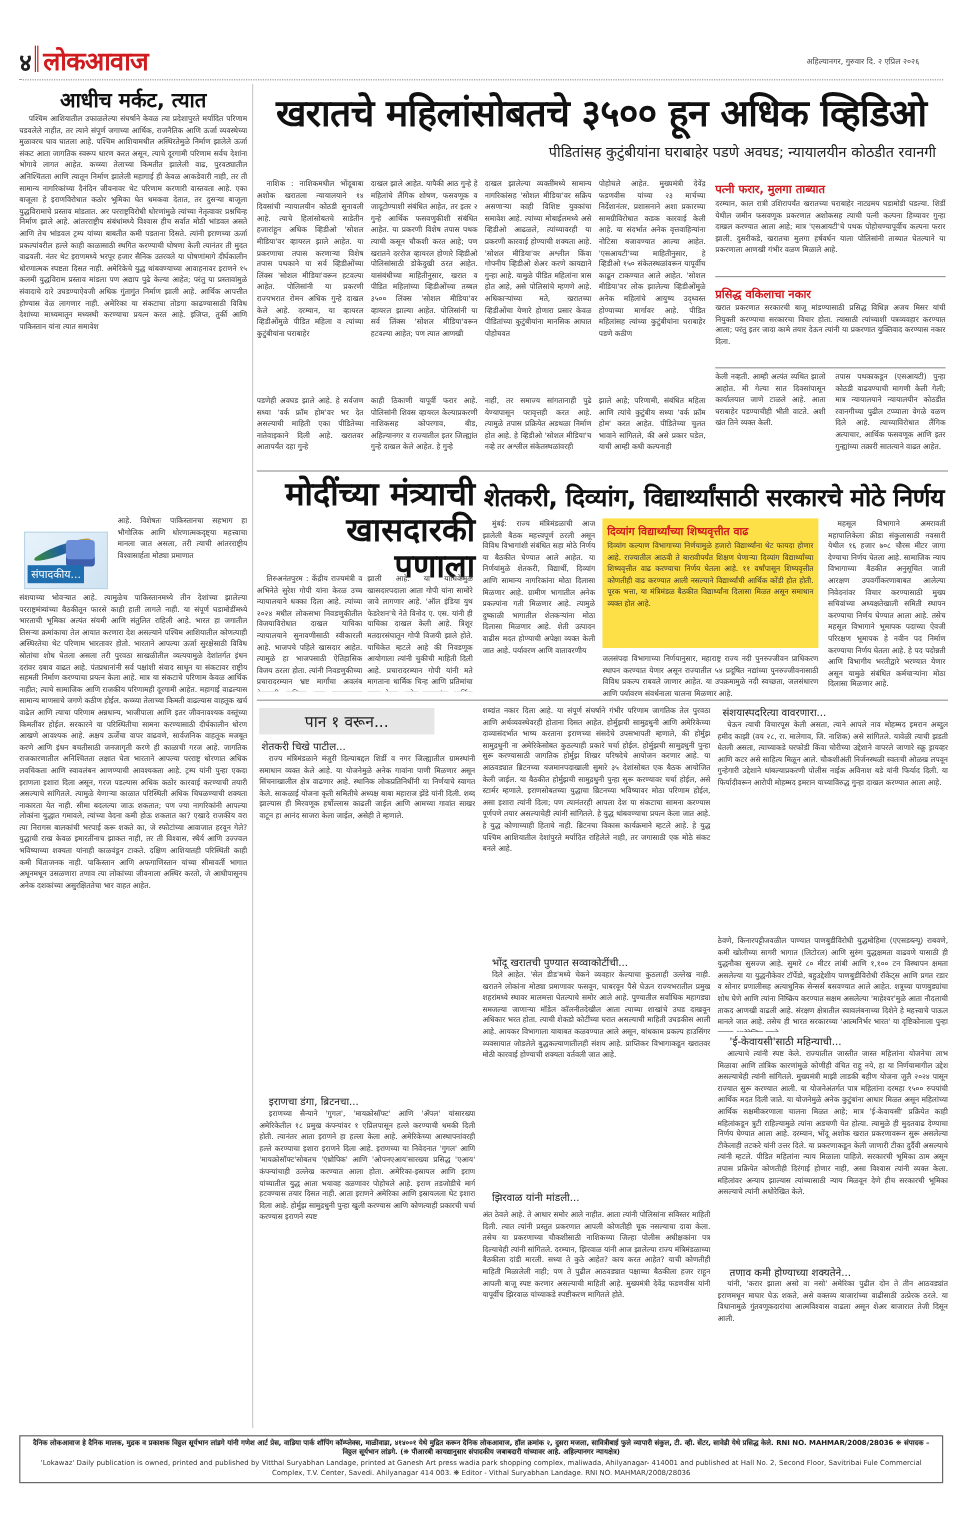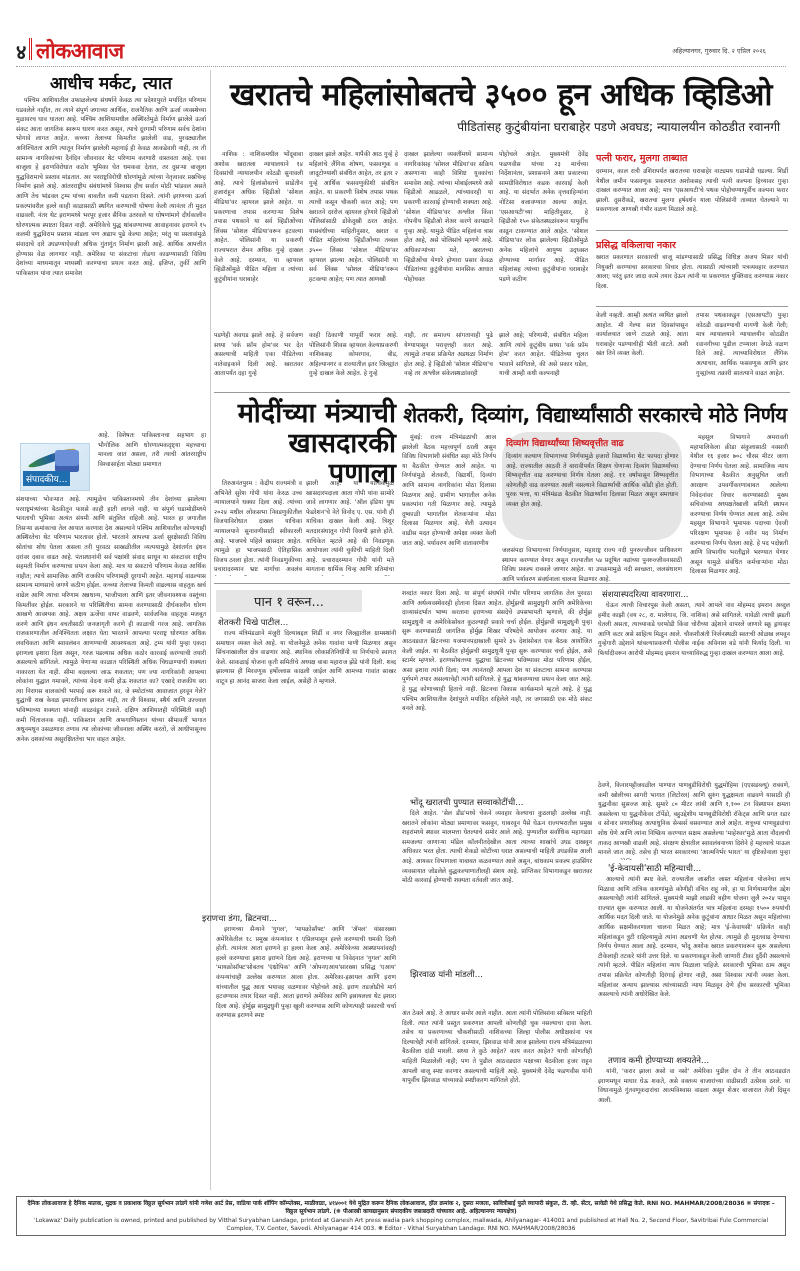--- a/index.html
+++ b/index.html
@@ -40,21 +40,21 @@
   #box2-body { position: absolute; left: 596px; top: 252px; width: 192px; height: 50px; overflow: hidden; }
   #box2-rule { position: absolute; left: 596px; top: 306px; width: 192px; border-top: 1px solid #999; }
   .lead-col2 { position: absolute; top: 310px; width: 92px; height: 78px; overflow: hidden; }
   #lead-rule { position: absolute; left: 214px; top: 392px; width: 576px; border-top: 1px solid #999; }
 
   
   #modi-title { position: absolute; left: 214px; top: 398px; width: 182px; text-align: right; font-size: 27px; line-height: 30px; font-weight: bold; color: #111; font-family: "DejaVu Sans", sans-serif; }
   .modi-col { position: absolute; top: 478px; width: 88px; height: 98px; overflow: hidden; }
   #cab-title { position: absolute; left: 400px; top: 400px; width: 390px; text-align: center; font-size: 20.5px; font-weight: bold; color: #111; font-family: "DejaVu Sans", sans-serif; letter-spacing: -0.3px; }
   .cab-col { position: absolute; top: 432px; height: 148px; overflow: hidden; }
-  #div-box { position: absolute; left: 502px; top: 432px; width: 180px; height: 108px; background: #e5e5e5; padding: 4px 4px; border-radius: 26px; }
+  #div-box { position: absolute; left: 502px; top: 432px; width: 180px; height: 108px; background: #fde047; padding: 4px 4px; }
   #div-title { font-size: 9px; color: #d01c1f; font-family: "DejaVu Sans", sans-serif; font-weight: bold; margin-bottom: 2px; }
   #div-lower { position: absolute; left: 502px; top: 545px; width: 180px; height: 40px; overflow: hidden; }
   #mid-rule { position: absolute; left: 214px; top: 583px; width: 576px; border-top: 1px solid #999; }
 
   
   #cont-box { position: absolute; left: 216px; top: 590px; width: 146px; height: 22px; background: #e6e6e6; text-align: center; font-size: 13px; font-family: "DejaVu Sans", sans-serif; color: #222; padding-top: 2px; }
   .cont-head { position: absolute; font-size: 8.5px; color: #222; font-family: "DejaVu Sans", sans-serif; }
   .cont-col { position: absolute; overflow: hidden; }
   #footer { position: absolute; left: 16px; top: 1196px; width: 770px; height: 40px; border: 1px solid #666; padding: 2px 6px; text-align: center; font-size: 5.8px; line-height: 8.4px; color: #333; font-family: "DejaVu Sans", sans-serif; }
   #footer .mr { font-weight: bold; color: #222; }
@@ -126,38 +126,38 @@
     <p>महसूल विभागाने अमरावती महापालिकेला क्रीडा संकुलासाठी नवसारी येथील १६ हजार ७०८ चौरस मीटर जागा देण्याचा निर्णय घेतला आहे. सामाजिक न्याय विभागाच्या बैठकीत अनुसूचित जाती आरक्षण उपवर्गीकरणाबाबत आलेल्या निवेदनांवर विचार करण्यासाठी मुख्य सचिवांच्या अध्यक्षतेखाली समिती स्थापन करण्याचा निर्णय घेण्यात आला आहे. तसेच महसूल विभागाने भूमापक पदाच्या ऐवजी परिरक्षण भूमापक हे नवीन पद निर्माण करण्याचा निर्णय घेतला आहे. हे पद पदोन्नती आणि विभागीय भरतीद्वारे भरण्यात येणार असून यामुळे संबंधित कर्मचाऱ्यांना मोठा दिलासा मिळणार आहे.</p>
   </div>
 <div id="mid-rule"></div>
 
 <div id="cont-box">पान १ वरून...</div>
 
 <div class="cont-head" style="left:218px;top:616px">शेतकरी चिखे पाटील...</div>
 <div class="cont-col txt" style="left:216px;top:628px;width:180px;height:280px">
     <p>राज्य मंत्रिमंडळाने मंजुरी दिल्याबद्दल शिर्डी व नगर जिल्ह्यातील ग्रामस्थांनी समाधान व्यक्त केले आहे. या योजनेमुळे अनेक गावांना पाणी मिळणार असून सिंचनाखालील क्षेत्र वाढणार आहे. स्थानिक लोकप्रतिनिधींनी या निर्णयाचे स्वागत केले. साकळाई योजना कृती समितीचे अध्यक्ष बाबा महाराज झेंडे यांनी दिली. शब्द झाल्यास ही मिरवणूक हर्षोल्लास काढली जाईल आणि आमच्या गावांत साखर वाटून हा आनंद साजरा केला जाईल, असेही ते म्हणाले.</p>
   </div>
-<div class="cont-head" style="left:202px;top:912px">इराणचा डंगा, ब्रिटनचा...</div>
+<div class="cont-head" style="left:224px;top:912px">इराणचा डंगा, ब्रिटनचा...</div>
 <div class="cont-col txt" style="left:216px;top:924px;width:180px;height:266px">
     <p>इराणच्या सैन्याने 'गुगल', 'मायक्रोसॉफ्ट' आणि 'ॲपल' यांसारख्या अमेरिकेतील १८ प्रमुख कंपन्यांवर १ एप्रिलपासून हल्ले करण्याची धमकी दिली होती. त्यानंतर आता इराणने हा हल्ला केला आहे. अमेरिकेच्या आस्थापनांवरही हल्ले करण्याचा इशारा इराणने दिला आहे. इराणच्या या निवेदनात 'गुगल' आणि 'मायक्रोसॉफ्ट'सोबतच 'एंथ्रोपिक' आणि 'ओपनएआय'सारख्या प्रसिद्ध 'एआय' कंपन्यांचाही उल्लेख करण्यात आला होता. अमेरिका-इस्रायल आणि इराण यांच्यातील युद्ध आता भयावह वळणावर पोहोचले आहे. इराण तडजोडीचे मार्ग हटवण्यास तयार दिसत नाही. आता इराणने अमेरिका आणि इस्रायलला थेट इशारा दिला आहे. होर्मुझ सामुद्रधुनी पुन्हा खुली करण्यास आणि कोणत्याही प्रकारची चर्चा करण्यास इराणने स्पष्ट</p>
   </div>
 
 <div class="cont-col txt" style="left:402px;top:588px;width:190px;height:412px"><span>शब्दांत नकार दिला आहे. या संपूर्ण संघर्षाने गंभीर परिणाम जागतिक तेल पुरवठा आणि अर्थव्यवस्थेवरही होताना दिसत आहेत. होर्मुझची सामुद्रधुनी आणि अमेरिकेच्या दाव्यासंदर्भात भाष्य करताना इराणच्या संसदेचे उपसभापती म्हणाले, की होर्मुझ सामुद्रधुनी ना अमेरिकेसोबत कुठल्याही प्रकारे चर्चा होईल. होर्मुझची सामुद्रधुनी पुन्हा सुरू करण्यासाठी जागतिक होर्मुझ शिखर परिषदेचे आयोजन करणार आहे. या आठवड्यात ब्रिटनच्या यजमानपदाखाली सुमारे ३५ देशांसोबत एक बैठक आयोजित केली जाईल. या बैठकीत होर्मुझची सामुद्रधुनी पुन्हा सुरू करण्यावर चर्चा होईल, असे स्टार्मर म्हणाले. इराणसोबतच्या युद्धाचा ब्रिटनच्या भविष्यावर मोठा परिणाम होईल, असा इशारा त्यांनी दिला; पण त्यानंतरही आपला देश या संकटाचा सामना करण्यास पूर्णपणे तयार असल्याचेही त्यांनी सांगितले. हे युद्ध थांबवण्याचा प्रयत्न केला जात आहे. हे युद्ध कोणाच्याही हिताचे नाही. ब्रिटनचा विकास कार्यक्रमाने म्हटले आहे. हे युद्ध पश्चिम आशियातील देशांपुरते मर्यादित राहिलेले नाही, तर जगासाठी एक मोठे संकट बनले आहे.</span></div>
 
 <div class="cont-head" style="left:602px;top:588px">संशयास्पदरित्या वावरणारा...</div>
 <div class="cont-col txt" style="left:598px;top:600px;width:192px;height:176px">
     <p>घेऊन त्याची विचारपूस केली असता, त्याने आपले नाव मोहम्मद इमरान अब्दुल हमीद काझी (वय २८, रा. मालेगाव, जि. नाशिक) असे सांगितले. यावेळी त्याची झडती घेतली असता, त्याच्याकडे घरफोडी किंवा चोरीच्या उद्देशाने वापरले जाणारे स्क्रू ड्रायव्हर आणि कटर असे साहित्य मिळून आले. चौकशीअंती निर्जनस्थळी स्वतःची ओळख लपवून गुन्हेगारी उद्देशाने थांबल्याप्रकरणी पोलीस नाईक अविनाश बडे यांनी फिर्याद दिली. या फिर्यादीवरून आरोपी मोहम्मद इमरान याच्याविरुद्ध गुन्हा दाखल करण्यात आला आहे.</p>
   </div>
 
 <div class="cont-head" style="left:410px;top:796px">भोंदू खरातची पुण्यात सव्वाकोटींची...</div>
 <div class="cont-col txt" style="left:402px;top:808px;width:190px;height:186px">
     <p>दिले आहेत. 'सेल डीड'मध्ये चेकने व्यवहार केल्याचा कुठलाही उल्लेख नाही. खरातने लोकांना मोठ्या प्रमाणावर फसवून, घाबरवून पैसे घेऊन राज्यभरातील प्रमुख शहरांमध्ये स्थावर मालमत्ता घेतल्याचे समोर आले आहे. पुण्यातील सर्वाधिक महागड्या समजल्या जाणाऱ्या मॉडेल कॉलनीतदेखील आता त्याच्या शाखांचे उघड दाखवून अधिकार भरत होता. त्याची शेकडो कोटींच्या घरात असल्याची माहिती उघडकीस आली आहे. आयकर विभागाला याबाबत कळवण्यात आले असून, बांधकाम प्रकल्प हाउसिंगर व्यवसायात जोडलेले बुद्धकल्याणातीलही संशय आहे. प्राप्तिकर विभागाकडून खरातवर मोठी कारवाई होण्याची शक्यता वर्तवली जात आहे.</p>
   </div>
 
-<div class="cont-head" style="left:410px;top:968px">झिरवाळ यांनी मांडली...</div>
+<div class="cont-head" style="left:410px;top:992px">झिरवाळ यांनी मांडली...</div>
 <div class="cont-col txt" style="left:402px;top:1008px;width:190px;height:184px"><span>अंत ठेवले आहे. ते आधार समोर आले नाहीत. आता त्यांनी पोलिसांना सविस्तर माहिती दिली. त्यात त्यांनी प्रस्तुत प्रकरणात आपली कोणतीही चूक नसल्याचा दावा केला. तसेच या प्रकरणाच्या चौकशीसाठी नाशिकच्या जिल्हा पोलीस अधीक्षकांना पत्र दिल्याचेही त्यांनी सांगितले. दरम्यान, झिरवाळ यांनी आज झालेल्या राज्य मंत्रिमंडळाच्या बैठकीला दांडी मारली. सध्या ते कुठे आहेत? काय करत आहेत? याची कोणतीही माहिती मिळालेली नाही; पण ते पुढील आठवड्यात पक्षाच्या बैठकीला हजर राहून आपली बाजू स्पष्ट करणार असल्याची माहिती आहे. मुख्यमंत्री देवेंद्र फडणवीस यांनी यापूर्वीच झिरवाळ यांच्याकडे स्पष्टीकरण मागितले होते.</span></div>
 
 <div class="cont-col txt" style="left:598px;top:780px;width:192px;height:80px"><span>ठेवणे, किनारपट्टीजवळील पाण्यात पाणबुडीविरोधी युद्धमोहिमा (एएसडब्ल्यू) राबवणे, कमी खोलीच्या सागरी भागात (लिटोरल) आणि सुरुंग युद्धक्षमता वाढवणे यासाठी ही युद्धनौका सुसज्ज आहे. सुमारे ८० मीटर लांबी आणि १,१०० टन विस्थापन क्षमता असलेल्या या युद्धनौकेवर टॉर्पेडो, बहुउद्देशीय पाणबुडीविरोधी रॉकेट्स आणि प्रगत रडार व सोनार प्रणालीसह अत्याधुनिक सेन्सर्स बसवण्यात आले आहेत. शत्रूच्या पाणबुड्यांचा शोध घेणे आणि त्यांना निष्क्रिय करण्यात सक्षम असलेल्या 'माहेश्वर'मुळे आता नौदलाची ताकद आणखी वाढली आहे. संरक्षण क्षेत्रातील स्वावलंबनाच्या दिशेने हे महत्त्वाचे पाऊल मानले जात आहे. तसेच ही भारत सरकारच्या 'आत्मनिर्भर भारत' या दृष्टिकोनाला पुन्हा एकदा अधोरेखित करते.</span></div>
 
 <div class="cont-head" style="left:608px;top:862px">'ई-केवायसी'साठी महिन्याची...</div>
 <div class="cont-col txt" style="left:598px;top:874px;width:192px;height:164px">
     <p>आल्याचे त्यांनी स्पष्ट केले. राज्यातील जास्तीत जास्त महिलांना योजनेचा लाभ मिळावा आणि तांत्रिक कारणांमुळे कोणीही वंचित राहू नये, हा या निर्णयामागील उद्देश असल्याचेही त्यांनी सांगितले. मुख्यमंत्री माझी लाडकी बहीण योजना जुलै २०२४ पासून राज्यात सुरू करण्यात आली. या योजनेअंतर्गत पात्र महिलांना दरमहा १५०० रुपयांची आर्थिक मदत दिली जाते. या योजनेमुळे अनेक कुटुंबांना आधार मिळत असून महिलांच्या आर्थिक सक्षमीकरणाला चालना मिळत आहे; मात्र 'ई-केवायसी' प्रक्रियेत काही महिलांकडून त्रुटी राहिल्यामुळे त्यांना अडचणी येत होत्या. त्यामुळे ही मुदतवाढ देण्याचा निर्णय घेण्यात आला आहे. दरम्यान, भोंदू अशोक खरात प्रकरणावरून सुरू असलेल्या टीकेलाही तटकरे यांनी उत्तर दिले. या प्रकरणाकडून केली जाणारी टीका दुर्दैवी असल्याचे त्यांनी म्हटले. पीडित महिलांना न्याय मिळाला पाहिजे. सरकारची भूमिका ठाम असून तपास प्रक्रियेत कोणतीही दिरंगाई होणार नाही, असा विश्वास त्यांनी व्यक्त केला. महिलांवर अन्याय झाल्यास त्यांच्यासाठी न्याय मिळवून देणे हीच सरकारची भूमिका असल्याचे त्यांनी अधोरेखित केले.</p>
   </div>
 
 <div class="cont-head" style="left:608px;top:1054px">तणाव कमी होण्याच्या शक्यतेने...</div>

